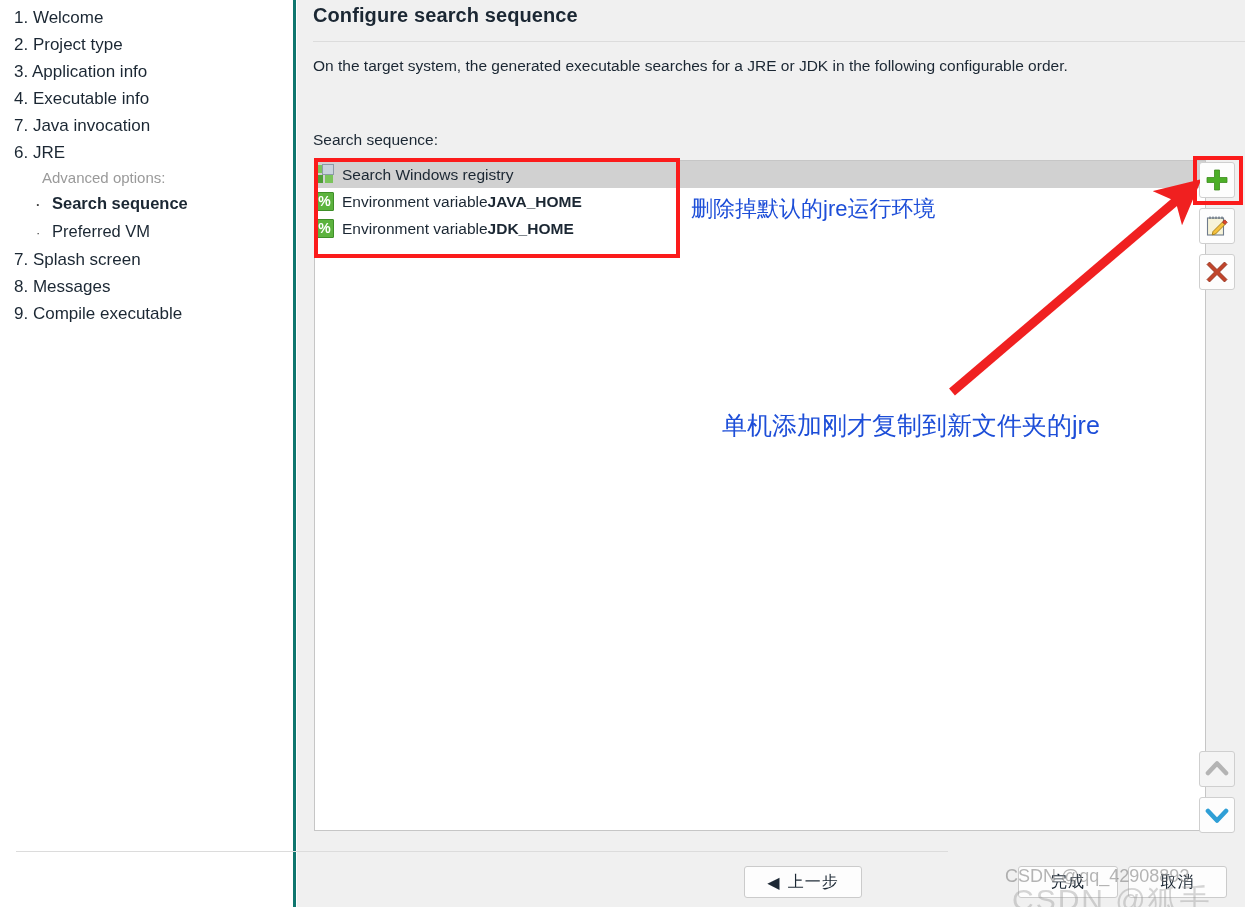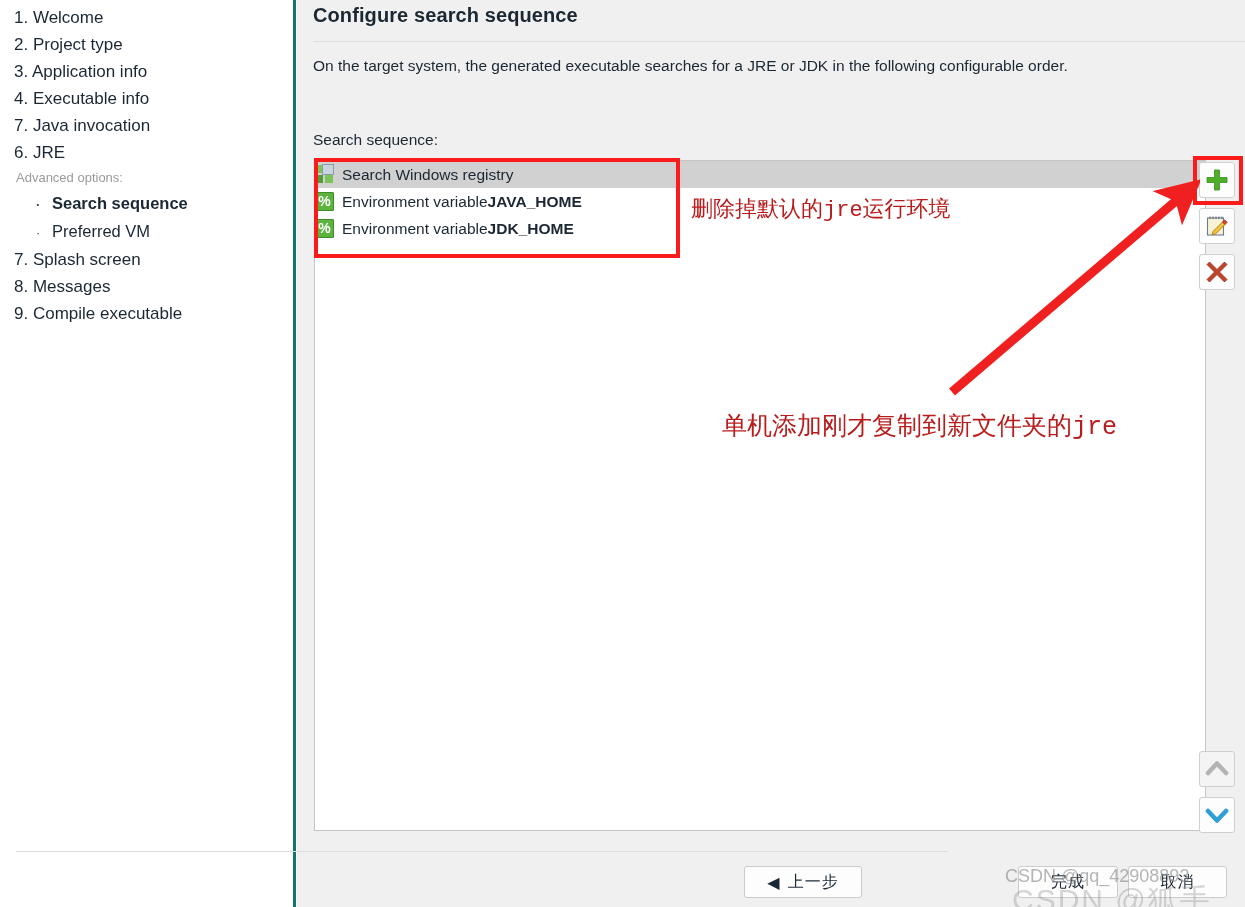--- a/index.html
+++ b/index.html
@@ -27,23 +27,23 @@
     overflow: hidden;
   }
   .nav-item {
     font-size: 17px;
     color: #1b2733;
     padding: 0 0 0 14px;
     line-height: 27px;
     white-space: nowrap;
   }
   .nav-sub-header {
-    font-size: 13px;
+    font-size: 15px;
     color: #9a9a9a;
-    padding-left: 16px;
+    padding-left: 42px;
     line-height: 24px;
     white-space: nowrap;
   }
   .nav-bullet {
     font-size: 16.5px;
     color: #1b2733;
     padding-left: 36px;
     line-height: 27px;
     white-space: nowrap;
   }
@@ -218,22 +218,22 @@
     letter-spacing: 1px;
   }
   #btn-back   { left: 744px; width: 118px; }
   #btn-next   { left: 872px; width: 118px; margin-top: 48px; }
   #btn-finish { left: 1018px; width: 100px; }
   #btn-cancel { left: 1128px; width: 99px; }
 
   
   .annot {
     position: absolute;
-    color: #b91c1c;
-    font-family: Liberation Mono, monospace;
+    color: #1d4ed8;
+    font-family: Liberation Sans, sans-serif;
     white-space: nowrap;
     pointer-events: none;
   }
   #annot-1 { left: 691px; top: 194px; font-size: 22px; }
   #annot-2 { left: 722px; top: 409px; font-size: 25px; }
 
   #arrow-svg {
     position: absolute;
     left: 930px; top: 170px;
     width: 270px; height: 240px;

